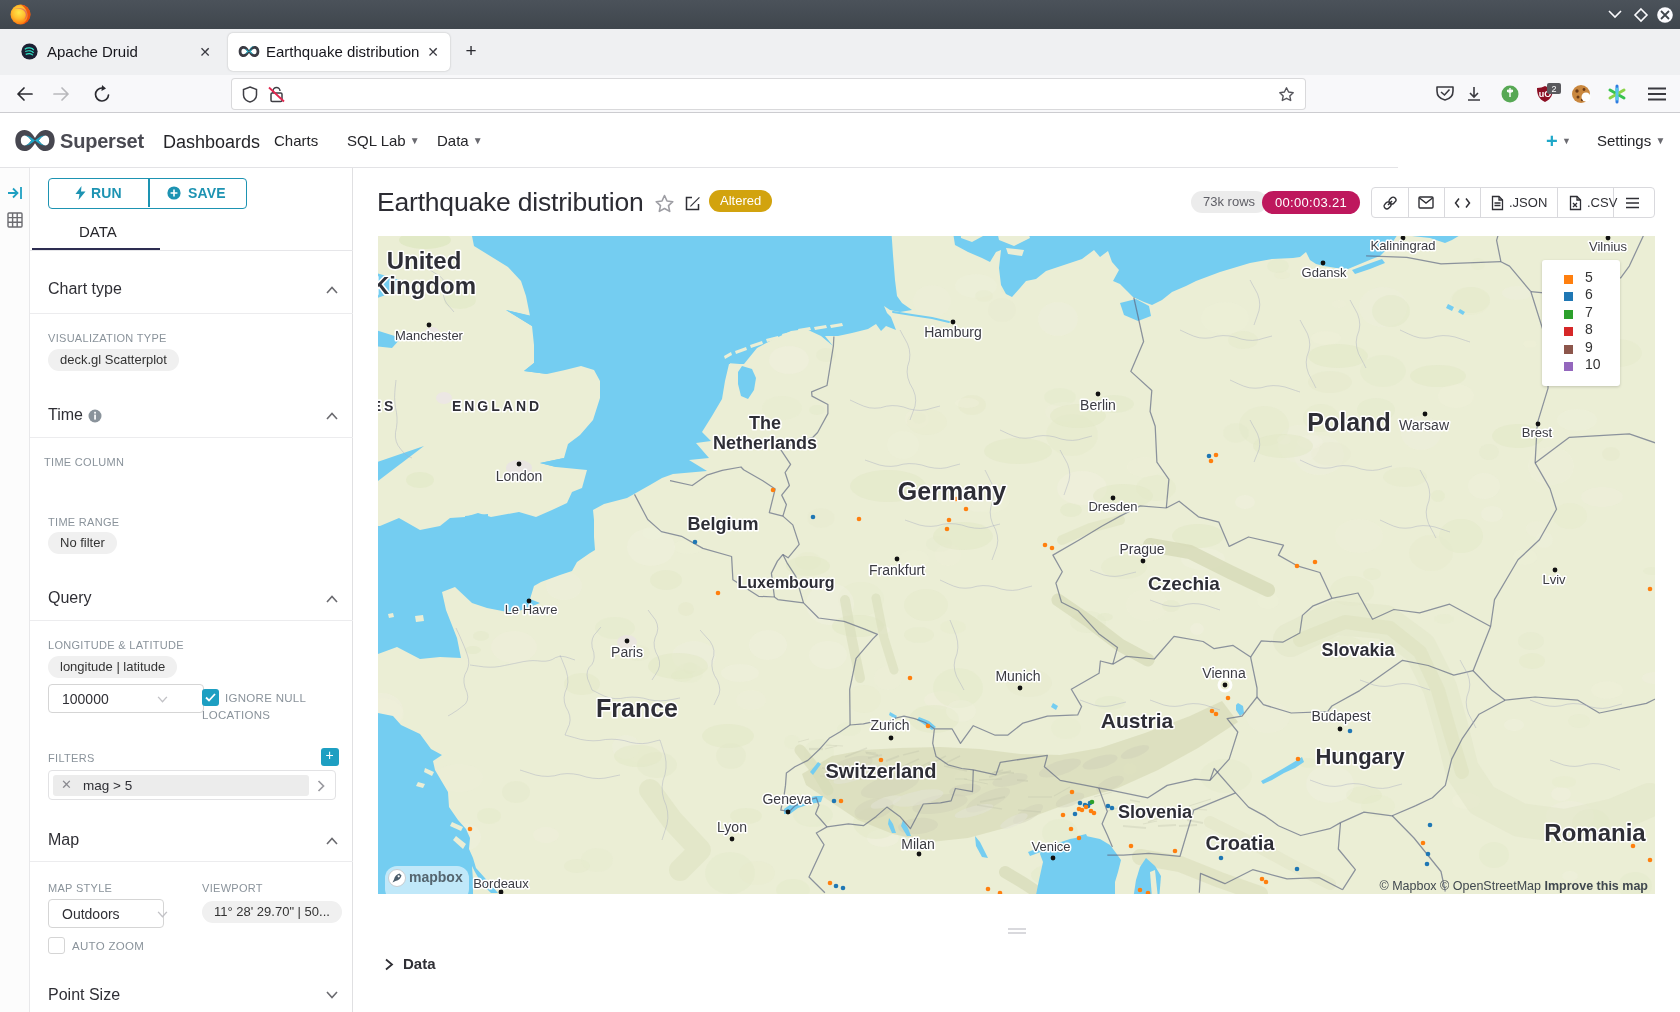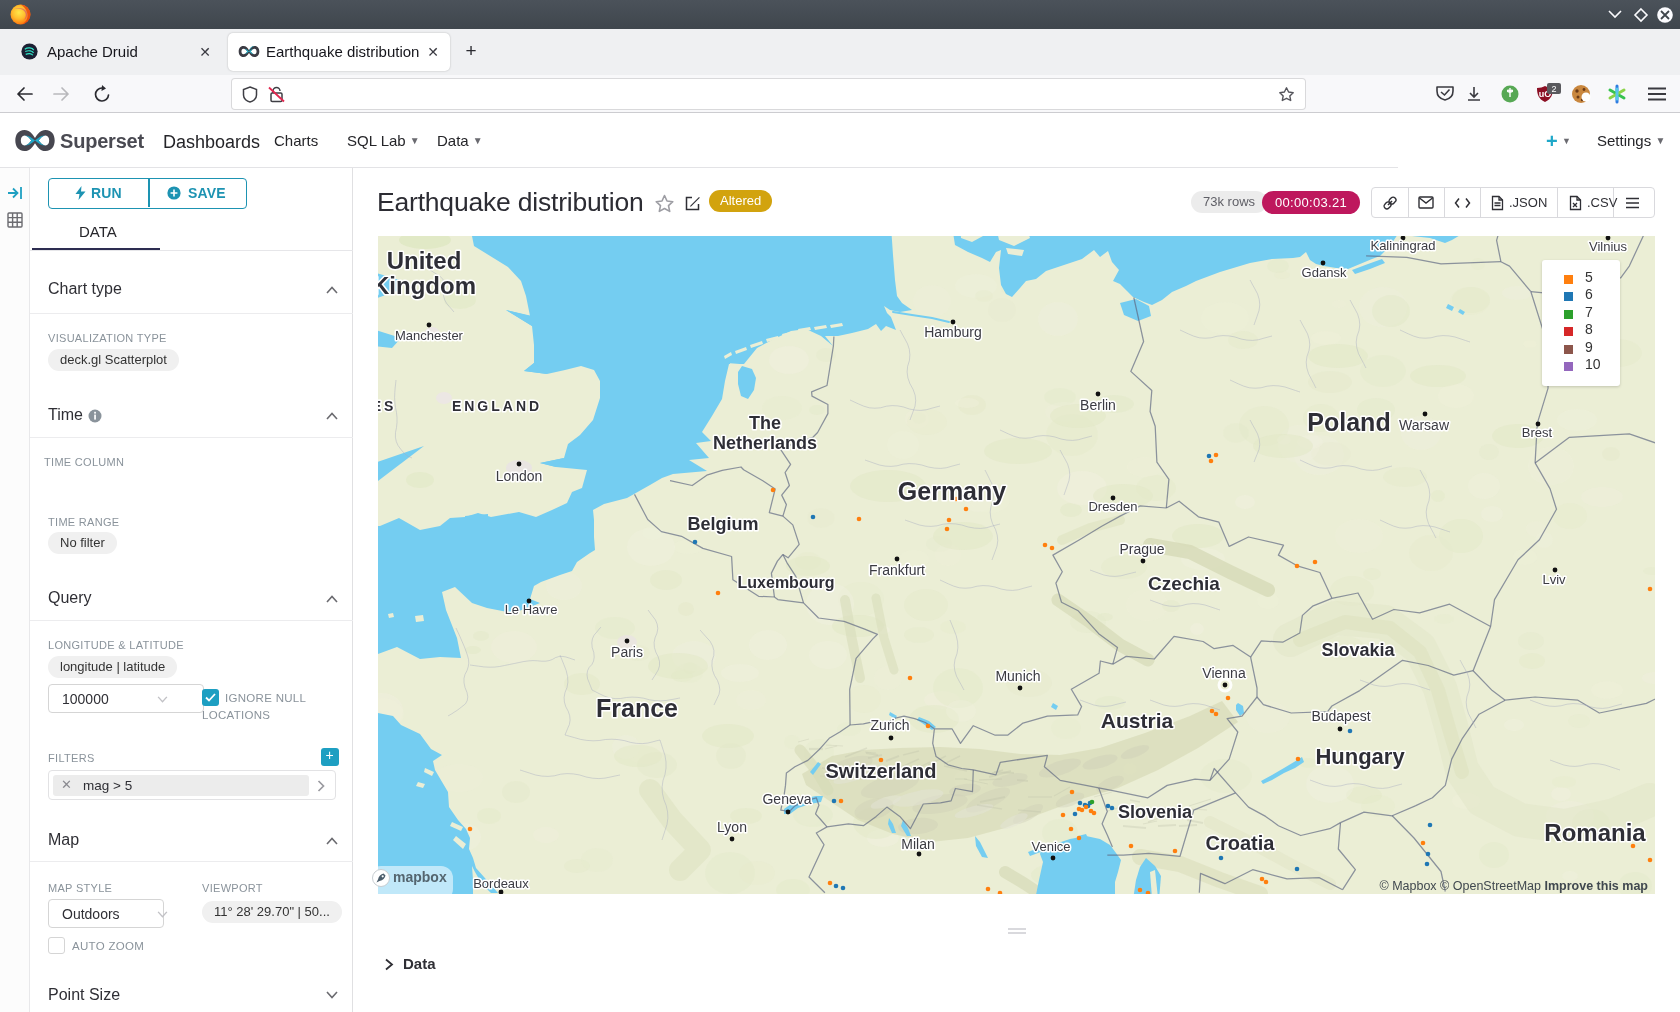--- a/index.html
+++ b/index.html
@@ -310,21 +310,21 @@
     <div style="position:absolute;left:22px;top:50px;width:9px;height:9px;background:#2ca02c"></div>
     <div style="position:absolute;left:43px;top:44px;font-size:14px;color:#333">7</div>
     <div style="position:absolute;left:22px;top:67px;width:9px;height:9px;background:#d62728"></div>
     <div style="position:absolute;left:43px;top:61px;font-size:14px;color:#333">8</div>
     <div style="position:absolute;left:22px;top:85px;width:9px;height:9px;background:#8c564b"></div>
     <div style="position:absolute;left:43px;top:79px;font-size:14px;color:#333">9</div>
     <div style="position:absolute;left:22px;top:102px;width:9px;height:9px;background:#9467bd"></div>
     <div style="position:absolute;left:43px;top:96px;font-size:14px;color:#333">10</div>
   </div>
 
-<div class="abs" style="left:369px;top:866px;width:84px;height:35px;background:rgba(255,255,255,.55);border-radius:12px;z-index:5">
+<div class="abs" style="left:385px;top:866px;width:84px;height:35px;background:rgba(255,255,255,.55);border-radius:12px;z-index:5">
  <svg class="abs" style="left:3px;top:2.5px" width="18" height="18" viewBox="0 0 18 18">
       <circle cx="9" cy="9" r="8.5" fill="#fff" stroke="#c7cdd1"></circle>
       <path d="M11.5 4.5 C9 5 6.5 7 6 10.5 L4.5 13.5 L7.5 12 C11 11.5 13 9 13.5 6.5 Z" fill="#4b5d6b"></path>
       <circle cx="10.7" cy="7.3" r="1.1" fill="#fff"></circle>
     </svg>
  <span class="abs" style="left:24px;top:3px;font-size:14px;font-weight:600;color:#54656f">mapbox</span>
 </div>
 <svg width="1277" height="658" viewBox="0 0 1277 658" style="position:absolute;left:378px;top:236px">
 <rect x="0" y="0" width="1277" height="658" fill="#ebeed5"></rect>
 <g>

